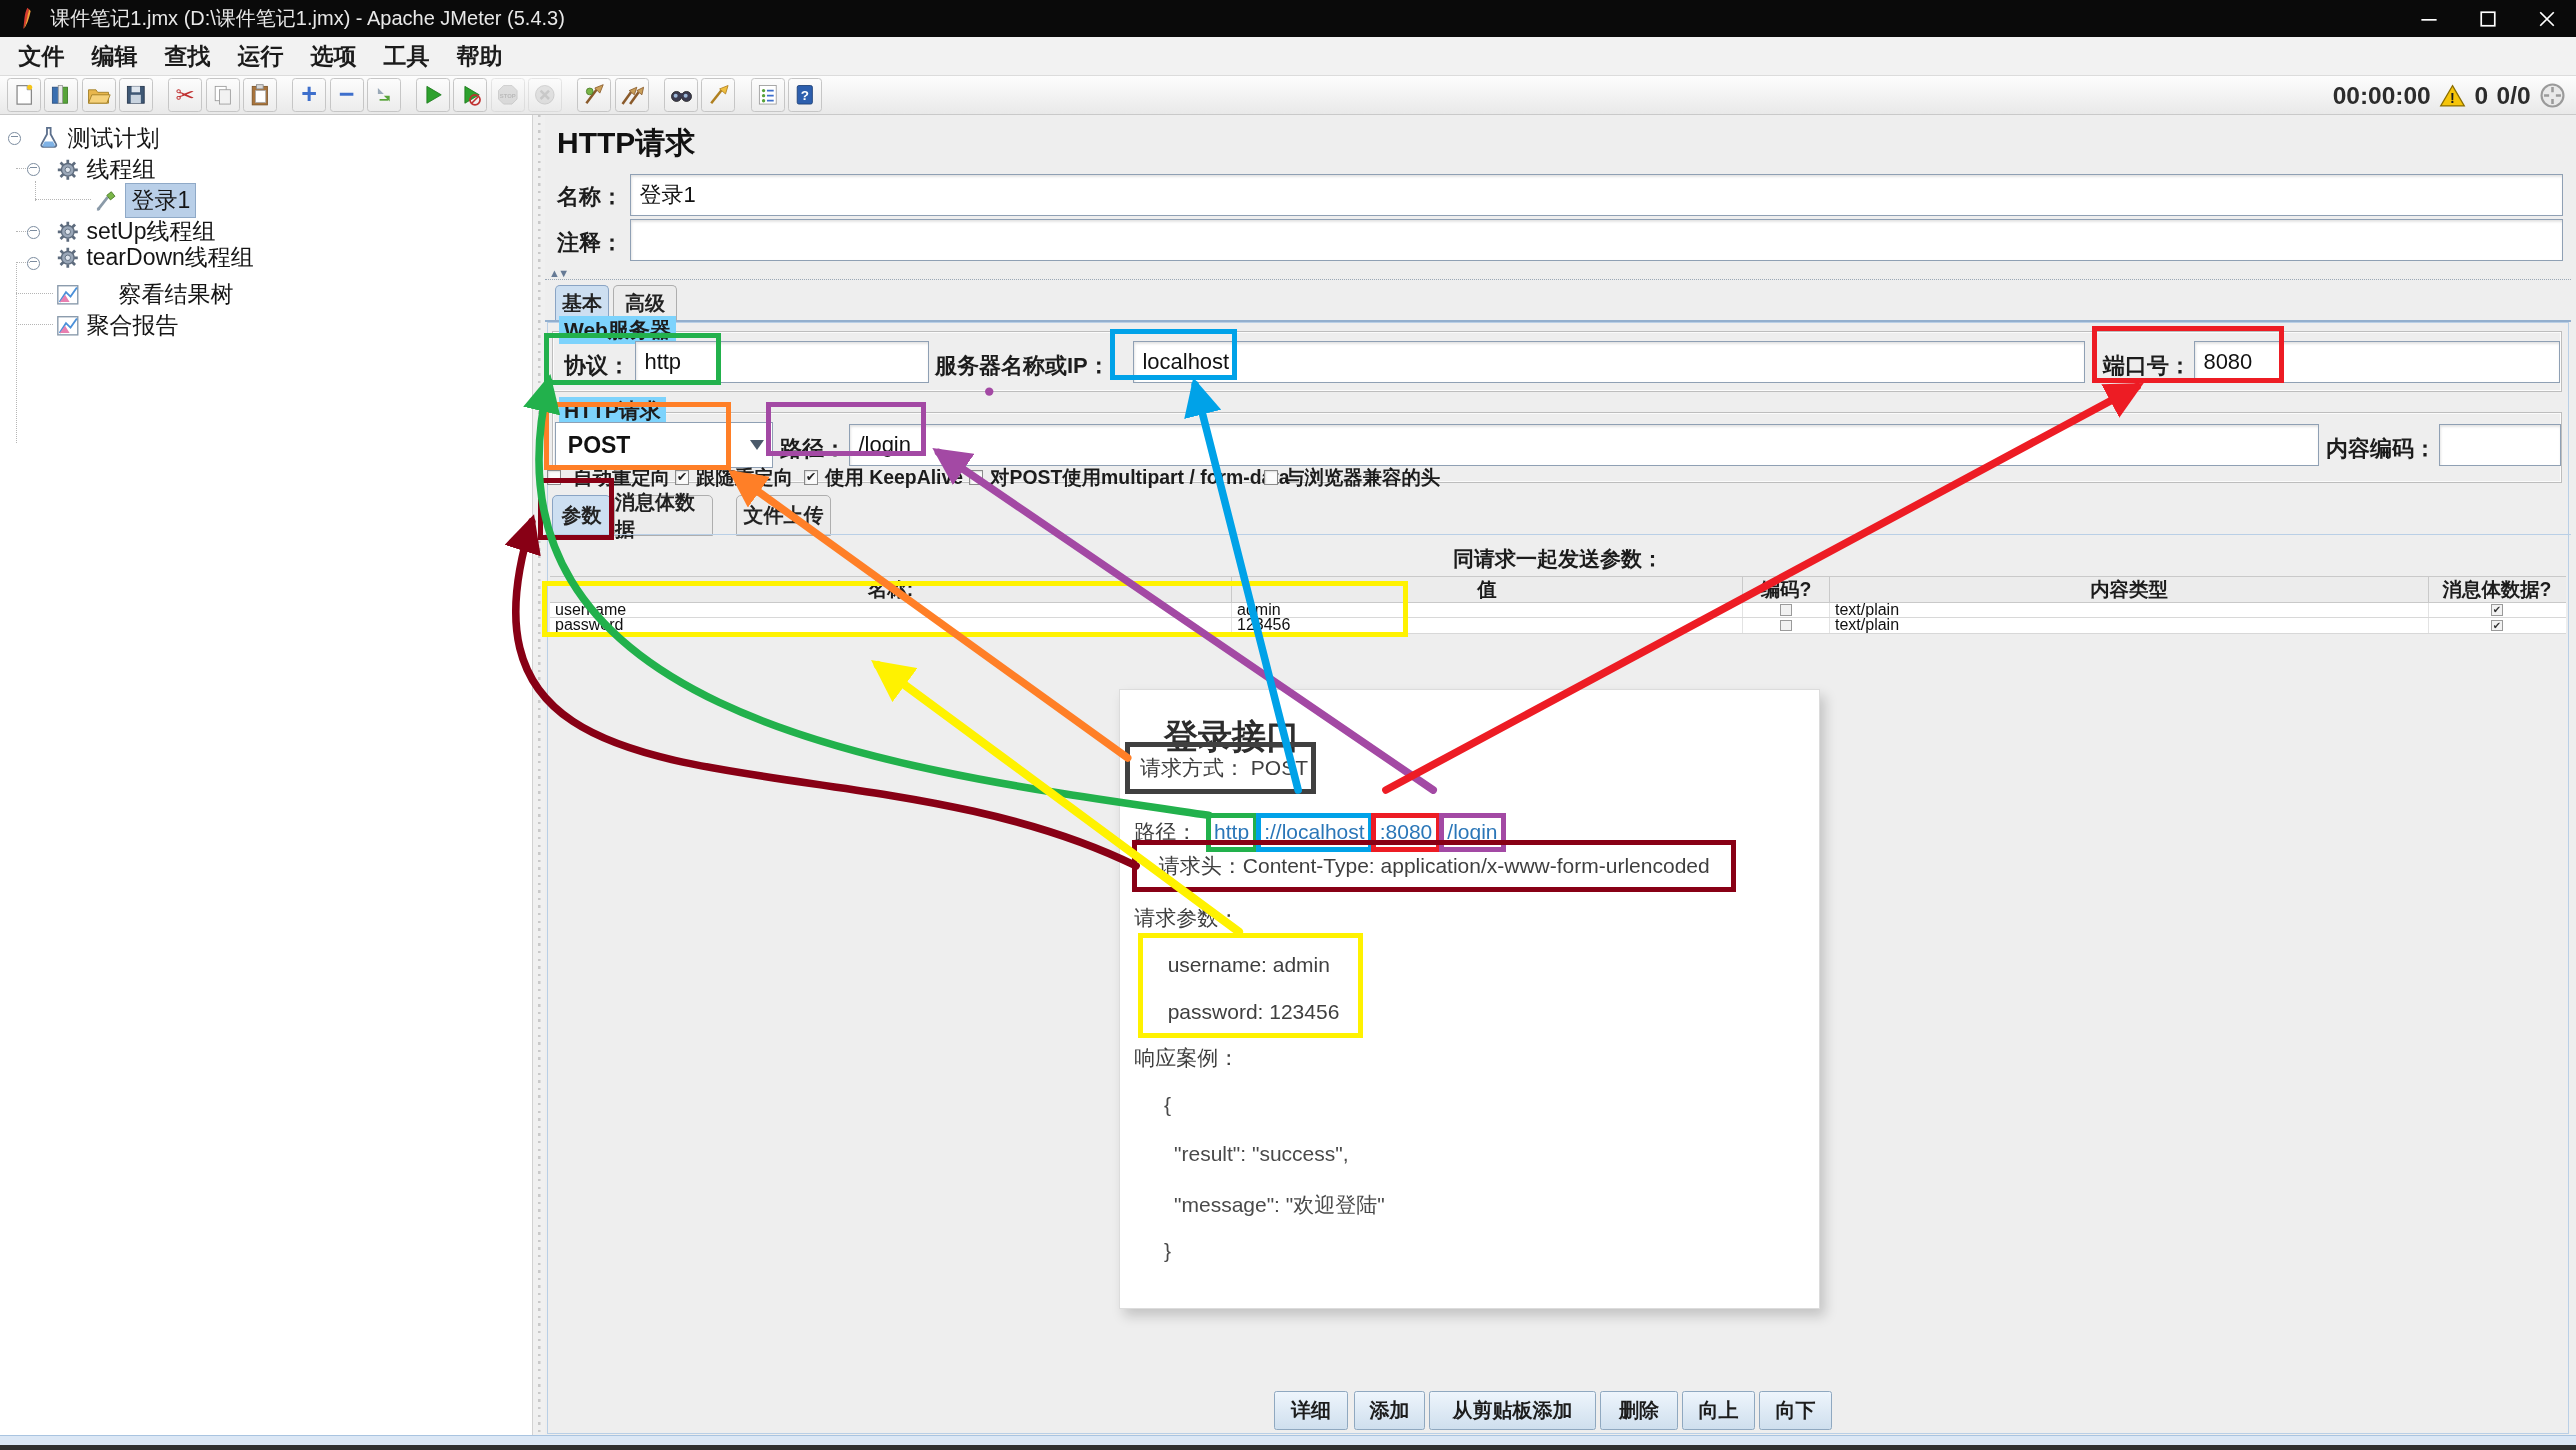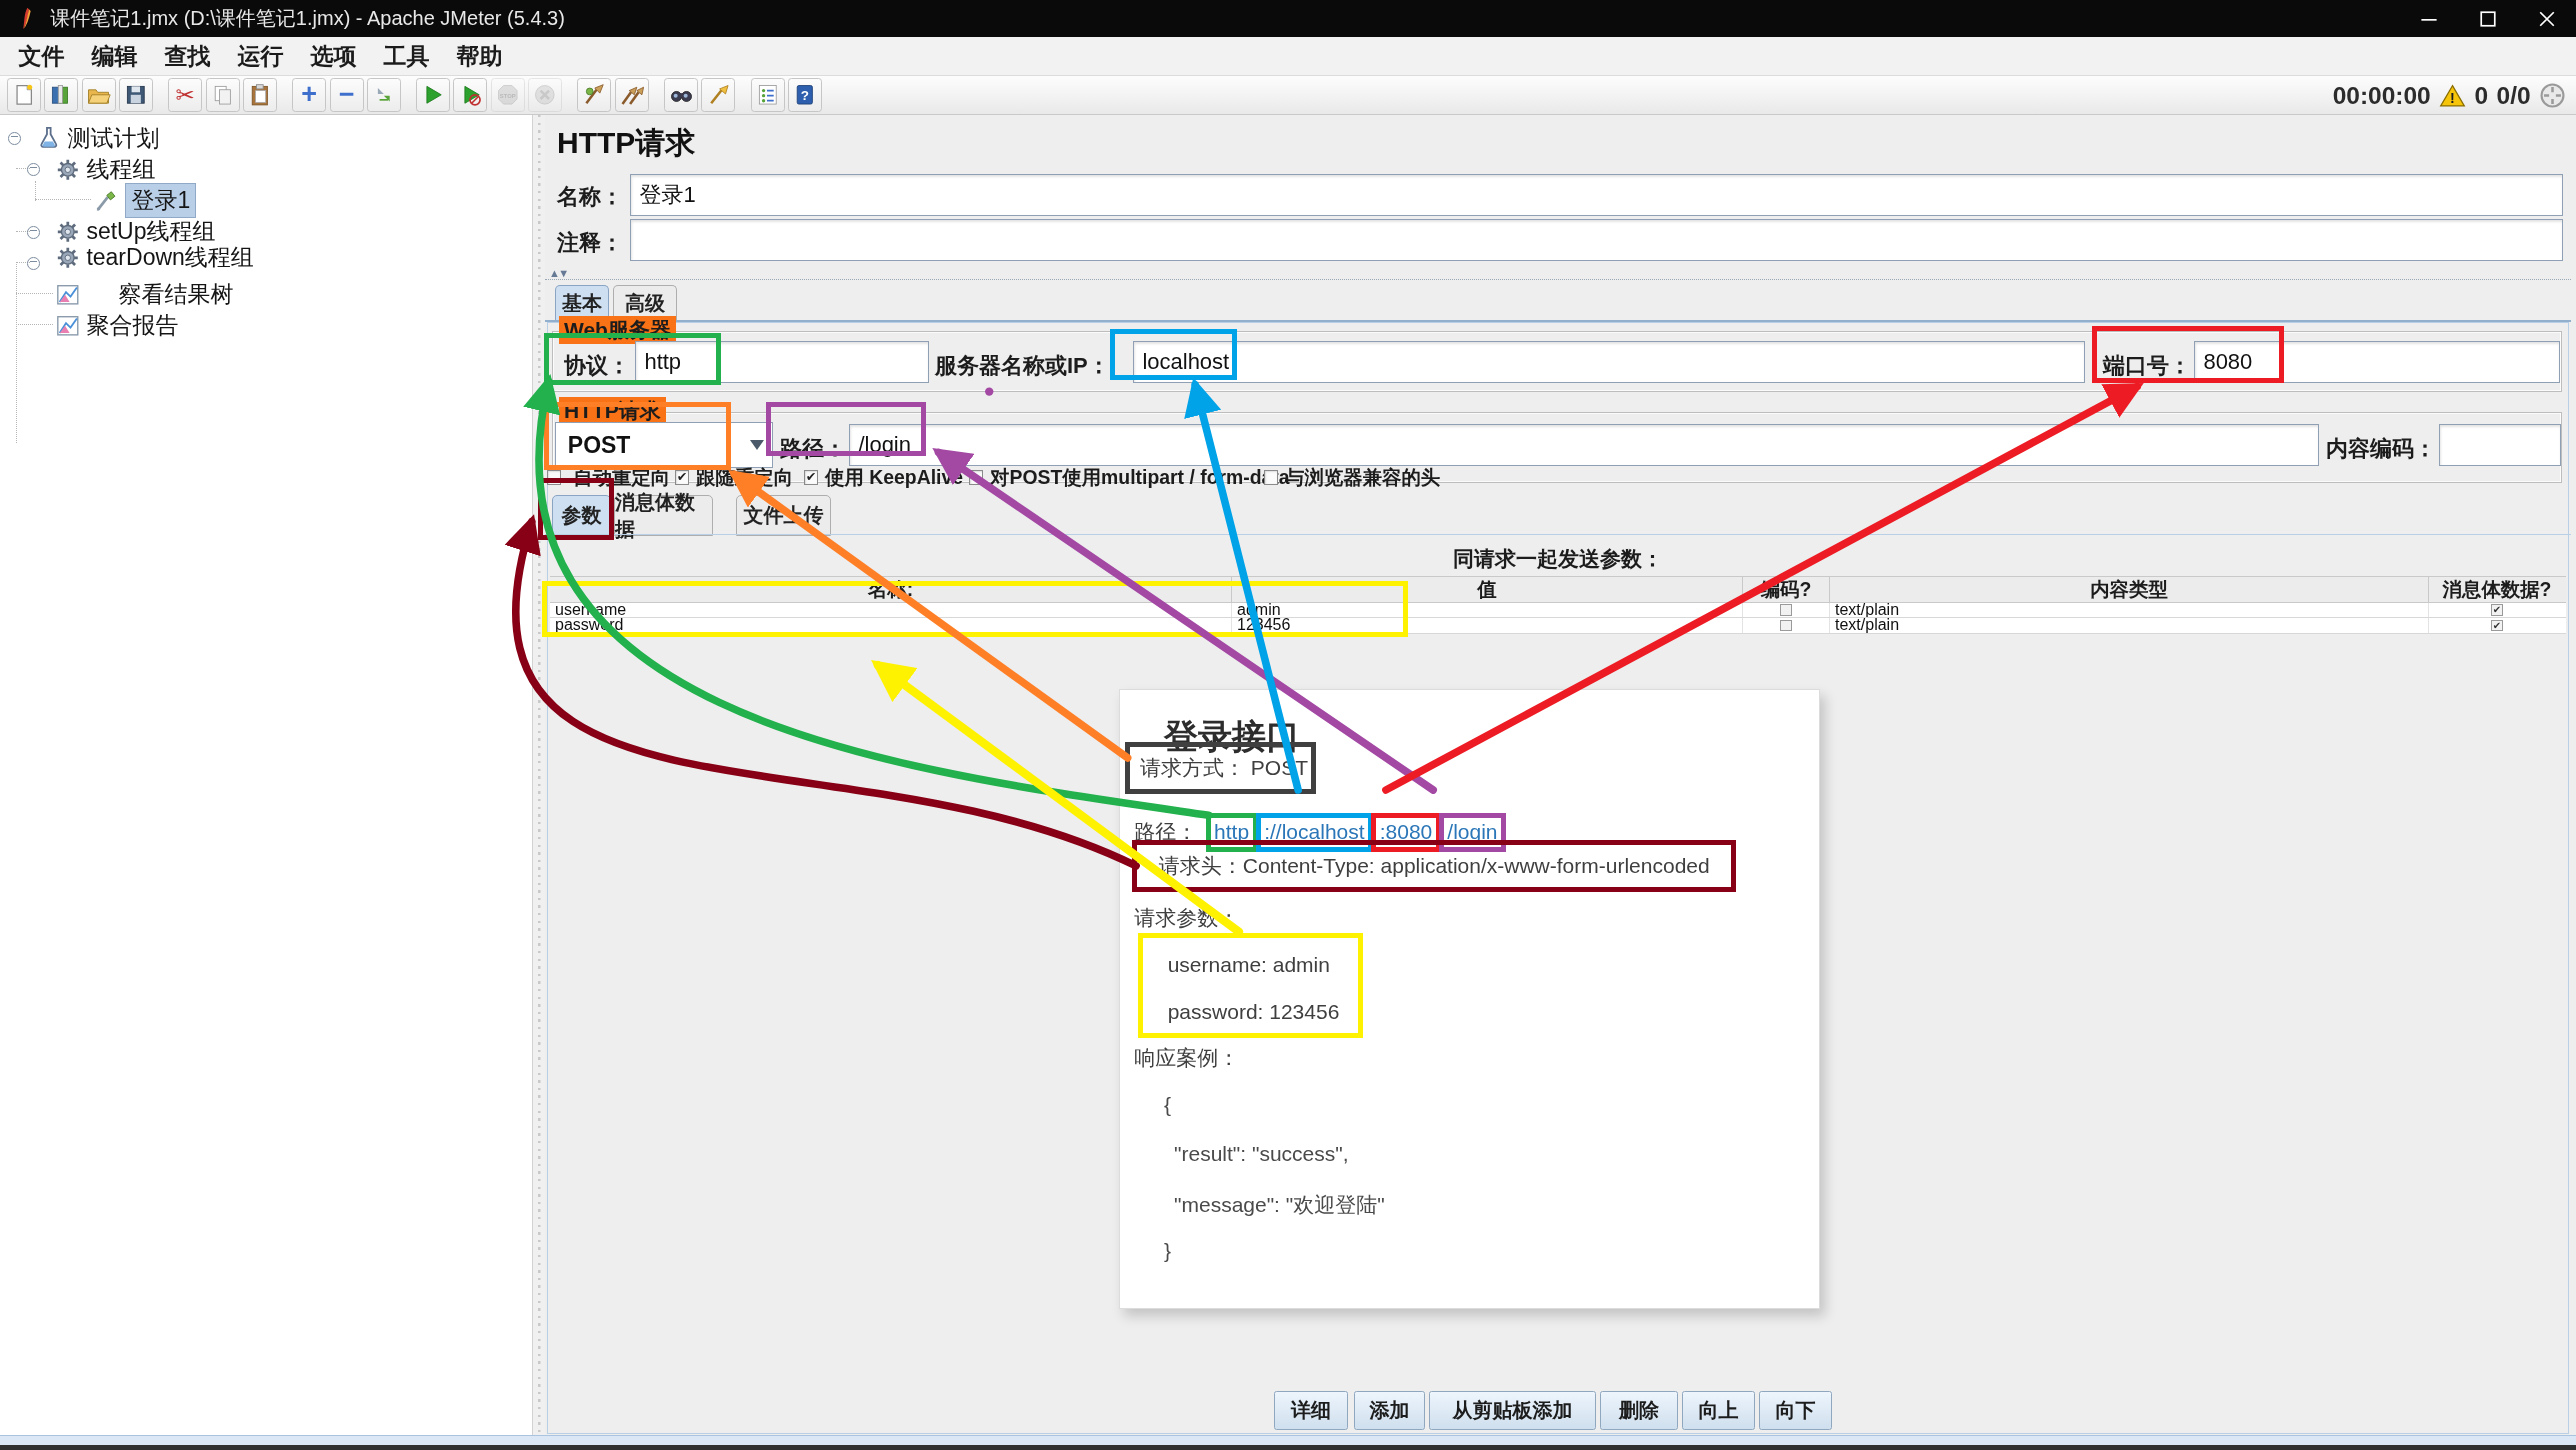--- a/index.html
+++ b/index.html
@@ -42,21 +42,21 @@
   #page-title{position:absolute;left:557px;top:123px;font-size:30px;font-weight:bold;color:#111;}
   .flabel{position:absolute;font-size:22px;font-weight:bold;color:#1c1c1c;}
   .tf{position:absolute;background:#fff;border:0.8px solid #8fa0b4;box-shadow:inset 0.8px 1.7px 2.5px rgba(0,0,0,.12);font-size:22px;color:#111;display:flex;align-items:center;padding:0 8.4px;box-sizing:border-box;}
   .splitmark{position:absolute;font-size:11px;color:#667a95;letter-spacing:-1.7px;}
   .dotline{position:absolute;border-top:1.7px dotted #9aa7b5;}
   .tab{position:absolute;height:35px;display:flex;align-items:center;justify-content:center;font-size:20px;font-weight:bold;box-sizing:border-box;border:0.8px solid #aeaeae;border-bottom:none;border-radius:5px 5px 0 0;background:#ececec;color:#222;}
   .tab.on{background:#cddff1;border-color:#8aa4c4;}
   .tabline{position:absolute;height:1.7px;background:#93afce;}
   #content-border{position:absolute;left:547px;top:322px;width:2022px;height:1112px;border:1.7px solid #b9cfe6;box-sizing:border-box;}
   .fieldset{position:absolute;border:0.8px solid #bdbdbd;box-shadow:inset 0 0 0 0.8px #fff;box-sizing:border-box;}
-  .legend{position:absolute;font-size:21px;font-weight:bold;color:#1c1c1c;background:#f97316;padding:0 5px;}
+  .legend{position:absolute;font-size:21px;font-weight:bold;color:#1c1c1c;background:#7dd3fc;padding:0 5px;}
   #method-combo{position:absolute;left:555px;top:422px;width:218px;height:46px;background:#fff;border:0.8px solid #8fa0b4;box-sizing:border-box;display:flex;align-items:center;}
   #method-combo .mtext{font-size:23px;font-weight:bold;color:#111;margin-left:11.8px;flex:1;}
   #method-combo .arrow{width:0;height:0;border-left:7.6px solid transparent;border-right:7.6px solid transparent;border-top:10px solid #4a5a6a;margin-right:8.4px;}
   .opt{position:absolute;display:flex;align-items:center;gap:6.8px;font-size:19.4px;font-weight:bold;color:#1c1c1c;height:29px;}
   .cb{width:14.3px;height:14.3px;border:0.8px solid #8a8a8a;background:#fbfbfb;box-shadow:inset 0.8px 0.8px 1.7px rgba(0,0,0,.15);font-size:12.7px;line-height:13.5px;text-align:center;color:#222;box-sizing:border-box;}
   .ptab{position:absolute;height:41px;top:495px;display:flex;align-items:center;justify-content:center;font-size:20px;font-weight:bold;box-sizing:border-box;border:0.8px solid #aeaeae;border-radius:5px 5px 0 0;background:#ececec;color:#222;}
   .ptab.on{background:#cddff1;border-color:#8aa4c4;}
   #table-caption{position:absolute;left:545px;top:545px;width:2026px;text-align:center;font-size:21px;font-weight:bold;color:#1c1c1c;}
   #ptable{position:absolute;left:550px;top:576px;width:2016px;}
   .thead{display:flex;height:25px;background:#ececec;border-top:0.8px solid #c9c9c9;border-bottom:0.8px solid #c9c9c9;}

